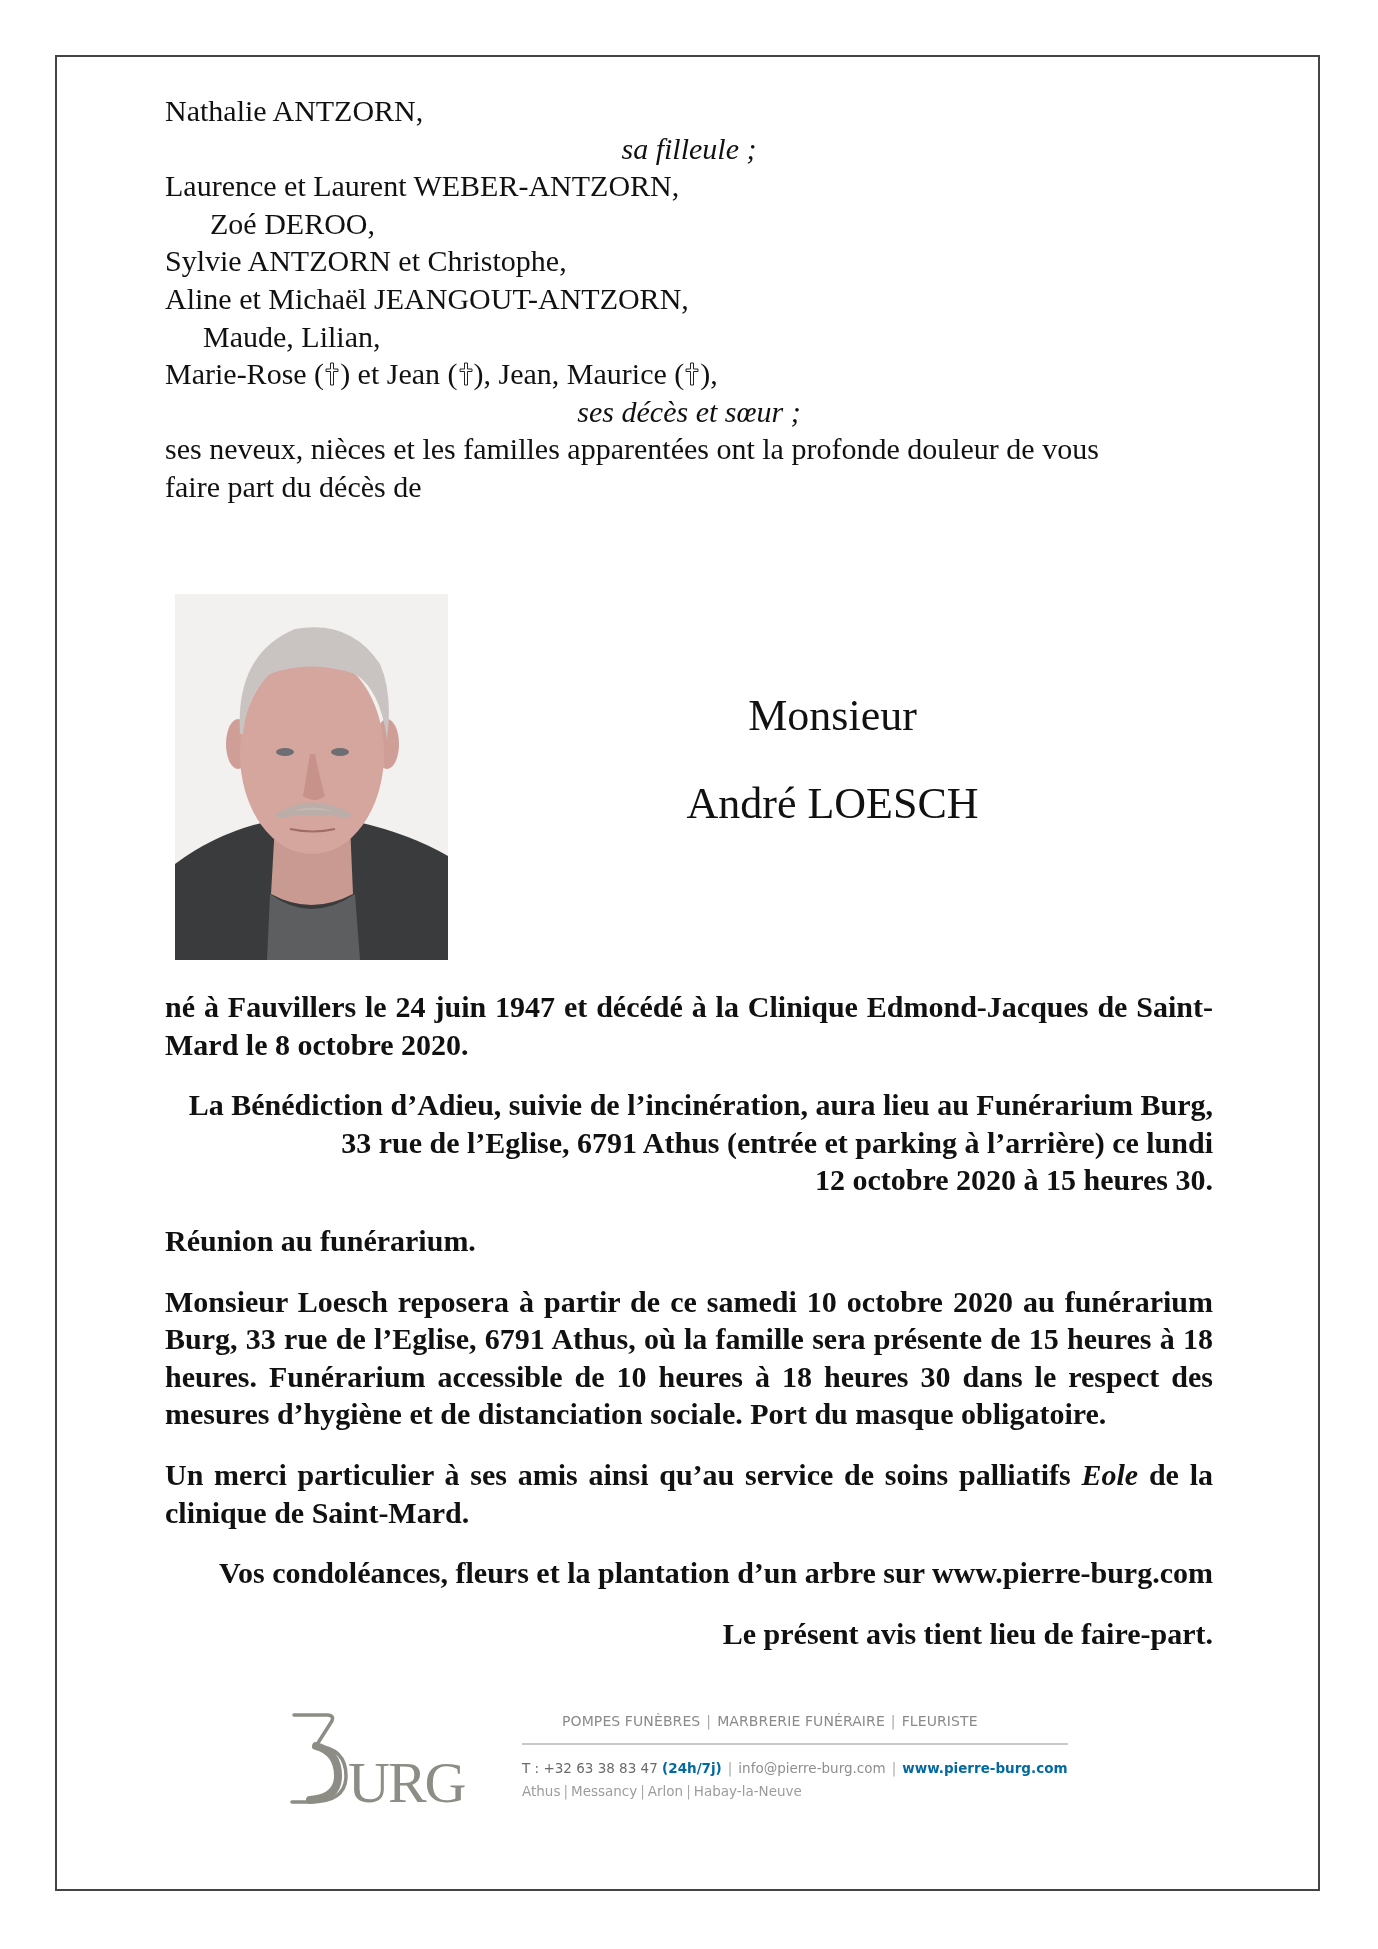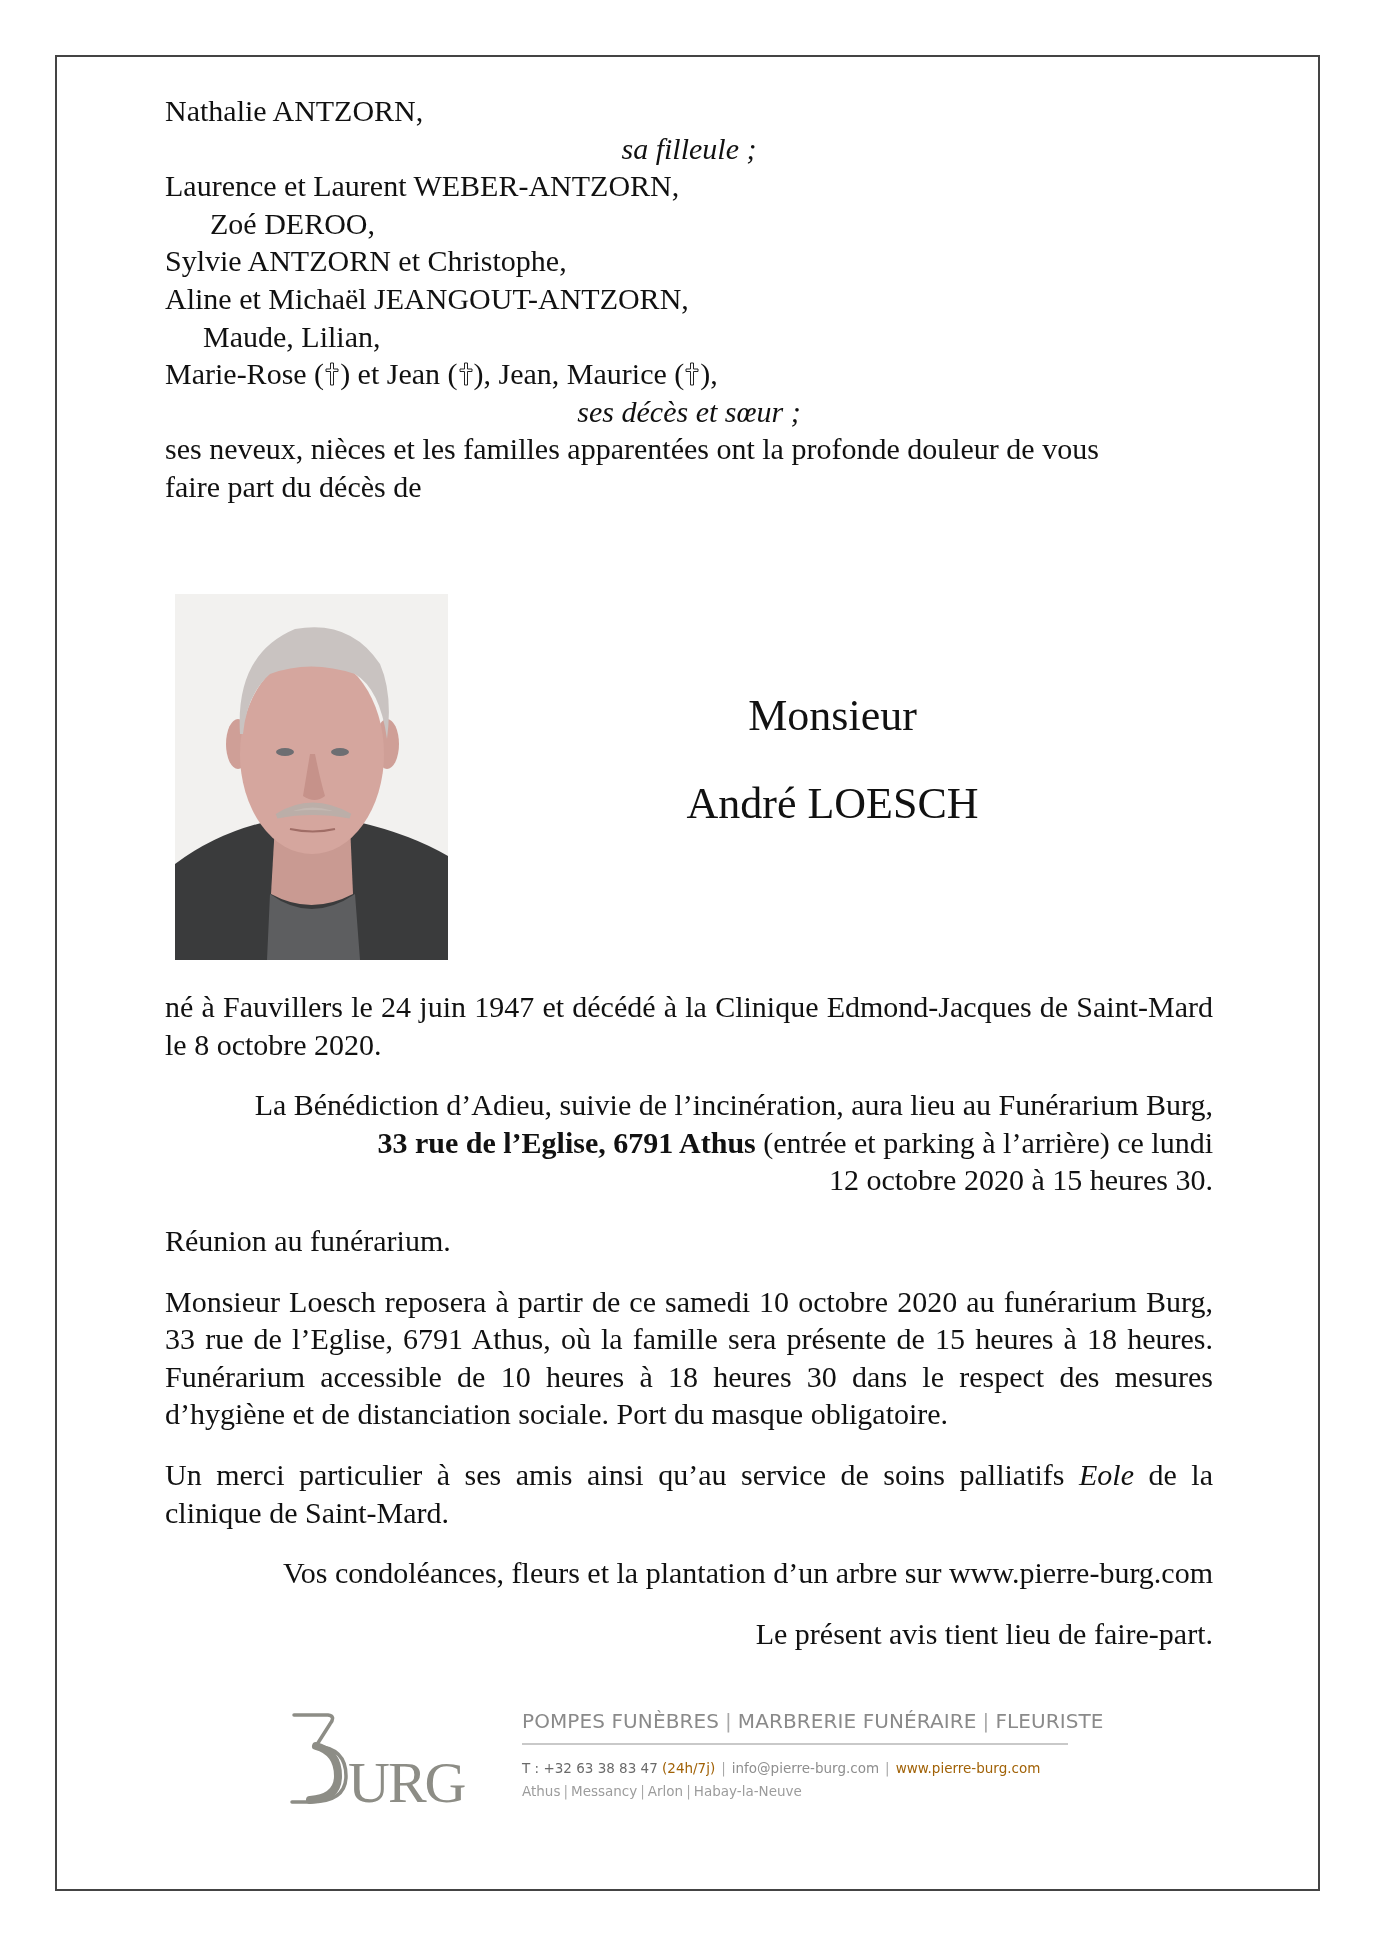--- a/index.html
+++ b/index.html
@@ -10,29 +10,29 @@
   .txt { position: absolute; left: 165px; width: 1048px; font-size: 30px; line-height: 37.6px; }
   .line { display: block; white-space: nowrap; height: 37.6px; }
   .ind1 { padding-left: 45px; }
   .ind2 { padding-left: 38px; }
   .right { text-align: center; font-style: italic; }
   .cross { display: inline-block; width: 14px; height: 24px; vertical-align: -2px; margin: 0 1px; }
   .photo { position: absolute; left: 175px; top: 594px; width: 273px; height: 366px; overflow: hidden;
            background: #f1f0ee; }
   .name { position: absolute; left: 560px; width: 545px; text-align: center; font-weight: normal; font-size: 44px; }
   .paras { position: absolute; left: 165px; top: 988px; width: 1048px; font-size: 30px; line-height: 37.6px; }
-  .paras p { margin: 0 0 23px 0; text-align: justify; }
+  .paras p { margin: 0 0 23px 0; text-align: justify; font-weight: bold; }
   .paras p.nj { text-align: right; }
   .footer-logo { position: absolute; left: 288px; top: 1706px; width: 185px; height: 100px; }
   .footer-text { position: absolute; left: 522px; top: 1708px; width: 546px;
                  font-family: "DejaVu Sans", "Liberation Sans", sans-serif; }
-  .ft-services { font-size: 20px; color: #8a8a8a; letter-spacing: 0.1px; white-space: nowrap; height: 28px; line-height: 26px; }
+  .ft-services { font-size: 14px; color: #8a8a8a; letter-spacing: 0.1px; white-space: nowrap; height: 28px; line-height: 26px; margin-left: 40px; }
   .ft-rule { height: 2px; background: #c9c9c9; margin: 7px 0 12px 0; }
   .ft-contact { font-size: 13.5px; color: #8e8e8e; white-space: nowrap; line-height: 22px; }
-  .ft-contact .strong { color: #a16207; font-weight: normal; }
+  .ft-contact .strong { color: #0369a1; font-weight: bold; }
   .ft-contact .mid { color: #6a6a6a; }
   .ft-towns { font-size: 13.5px; color: #9c9c9c; white-space: nowrap; line-height: 24px; }
   .sep { color: #a8a8a8; padding: 0 6px; }
 </style>
 </head>
 <body>
 
 <div class="frame"></div>
 
 <div class="txt" style="top:92px;">

